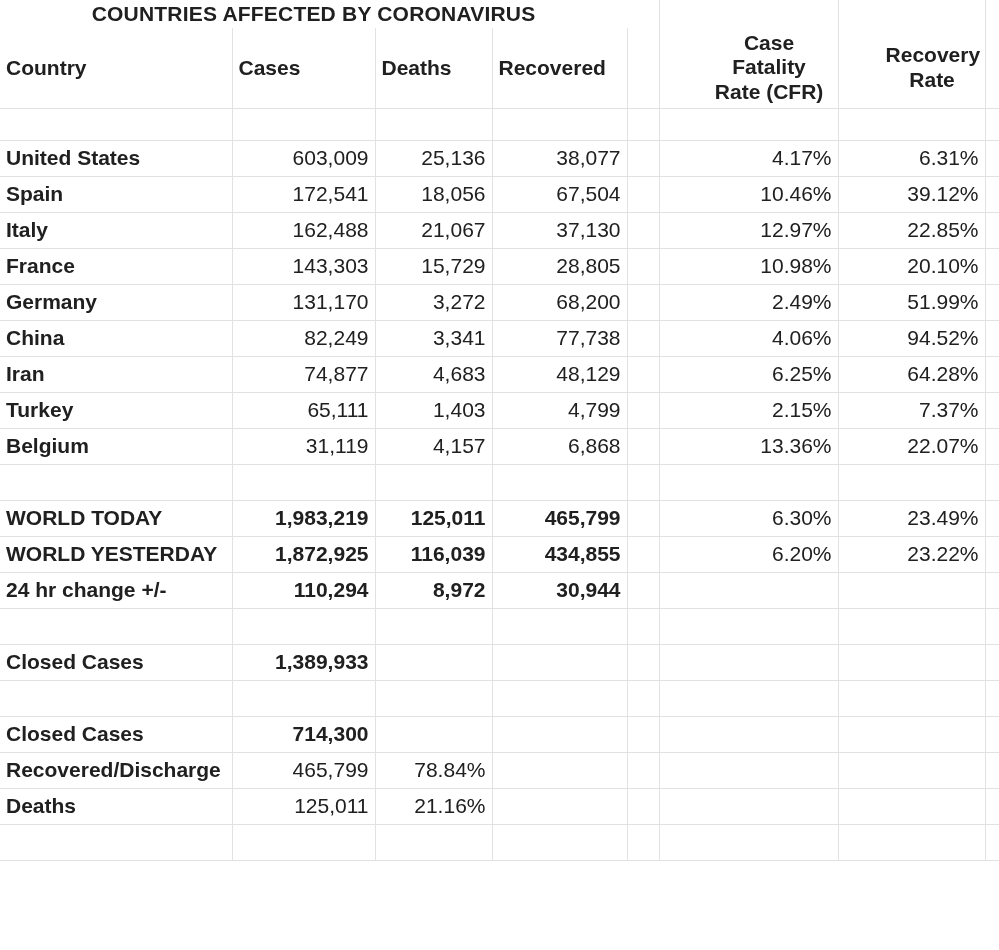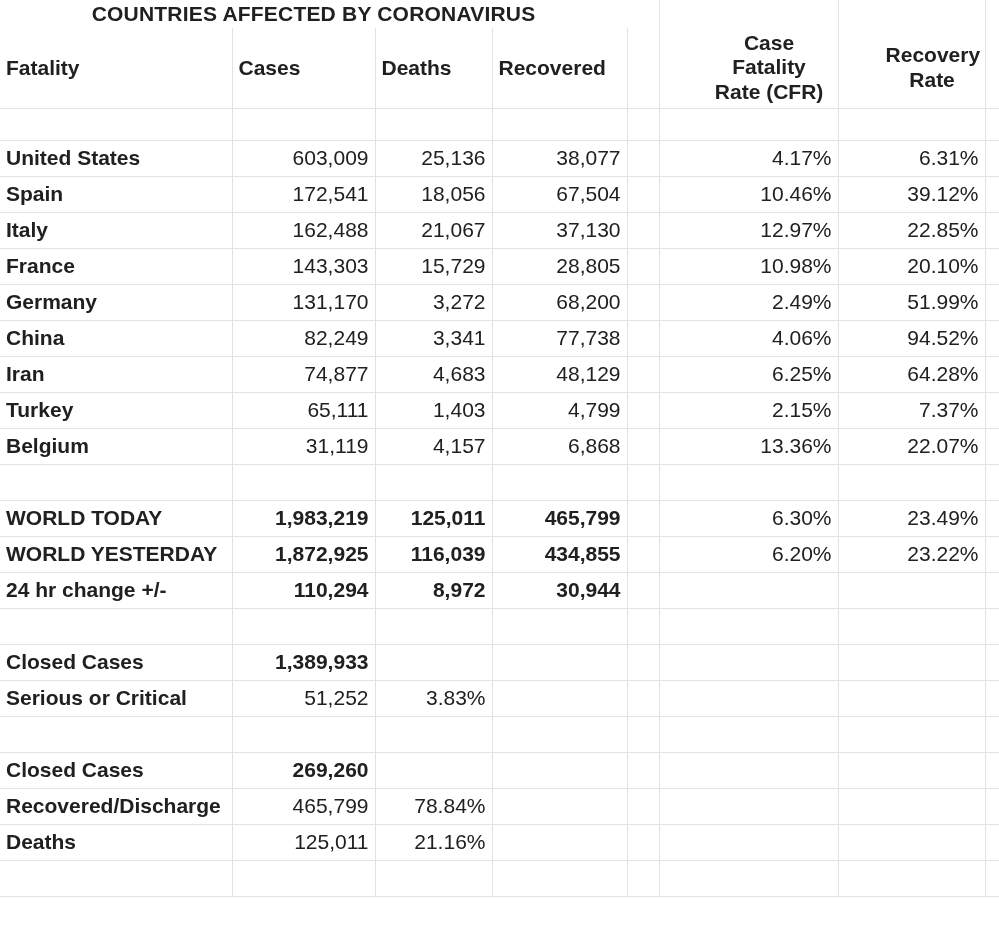--- a/index.html
+++ b/index.html
@@ -109,21 +109,21 @@
 
       <tr class="r-title title-row-height">
         <td colspan="4" class="title-cell">COUNTRIES AFFECTED BY CORONAVIRUS</td>
         <td></td>
         <td></td>
         <td></td>
         <td></td>
       </tr>
 
       <tr class="hdr h-header">
-        <td class="ta-l">Fatality</td>
+        <td class="ta-l">Country</td>
         <td class="ta-l">Cases</td>
         <td class="ta-l">Deaths</td>
         <td class="ta-l">Recovered</td>
         <td></td>
         <td class="ta-c wrap">
           <span>Case Fatality</span><br>
           <span>Rate (CFR)</span>
         </td>
         <td class="ta-c wrap">
           <span>Recovery</span><br>
@@ -293,45 +293,35 @@
       <tr class="h-data">
         <td class="ta-l bold">Closed Cases</td>
         <td class="ta-r bold">1,389,933</td>
         <td class="ta-r"></td>
         <td></td>
         <td></td>
         <td></td>
         <td></td>
         <td></td>
       </tr>
-      <tr class="h-data">
-        <td class="ta-l">Serious or Critical</td>
-        <td class="ta-r">51,252</td>
-        <td class="ta-r">3.83%</td>
-        <td></td>
-        <td></td>
-        <td></td>
-        <td></td>
-        <td></td>
-      </tr>
 
       <tr class="h-gap">
         <td></td>
           <td></td>
         <td></td>
           <td></td>
         <td></td>
           <td></td>
         <td></td>
           <td></td>
       </tr>
 
       <tr class="h-data">
         <td class="ta-l bold">Closed Cases</td>
-        <td class="ta-r bold">269,260</td>
+        <td class="ta-r bold">714,300</td>
         <td class="ta-r"></td>
         <td></td>
         <td></td>
         <td></td>
         <td></td>
         <td></td>
       </tr>
       <tr class="h-data">
         <td class="ta-l">Recovered/Discharge</td>
         <td class="ta-r">465,799</td>

